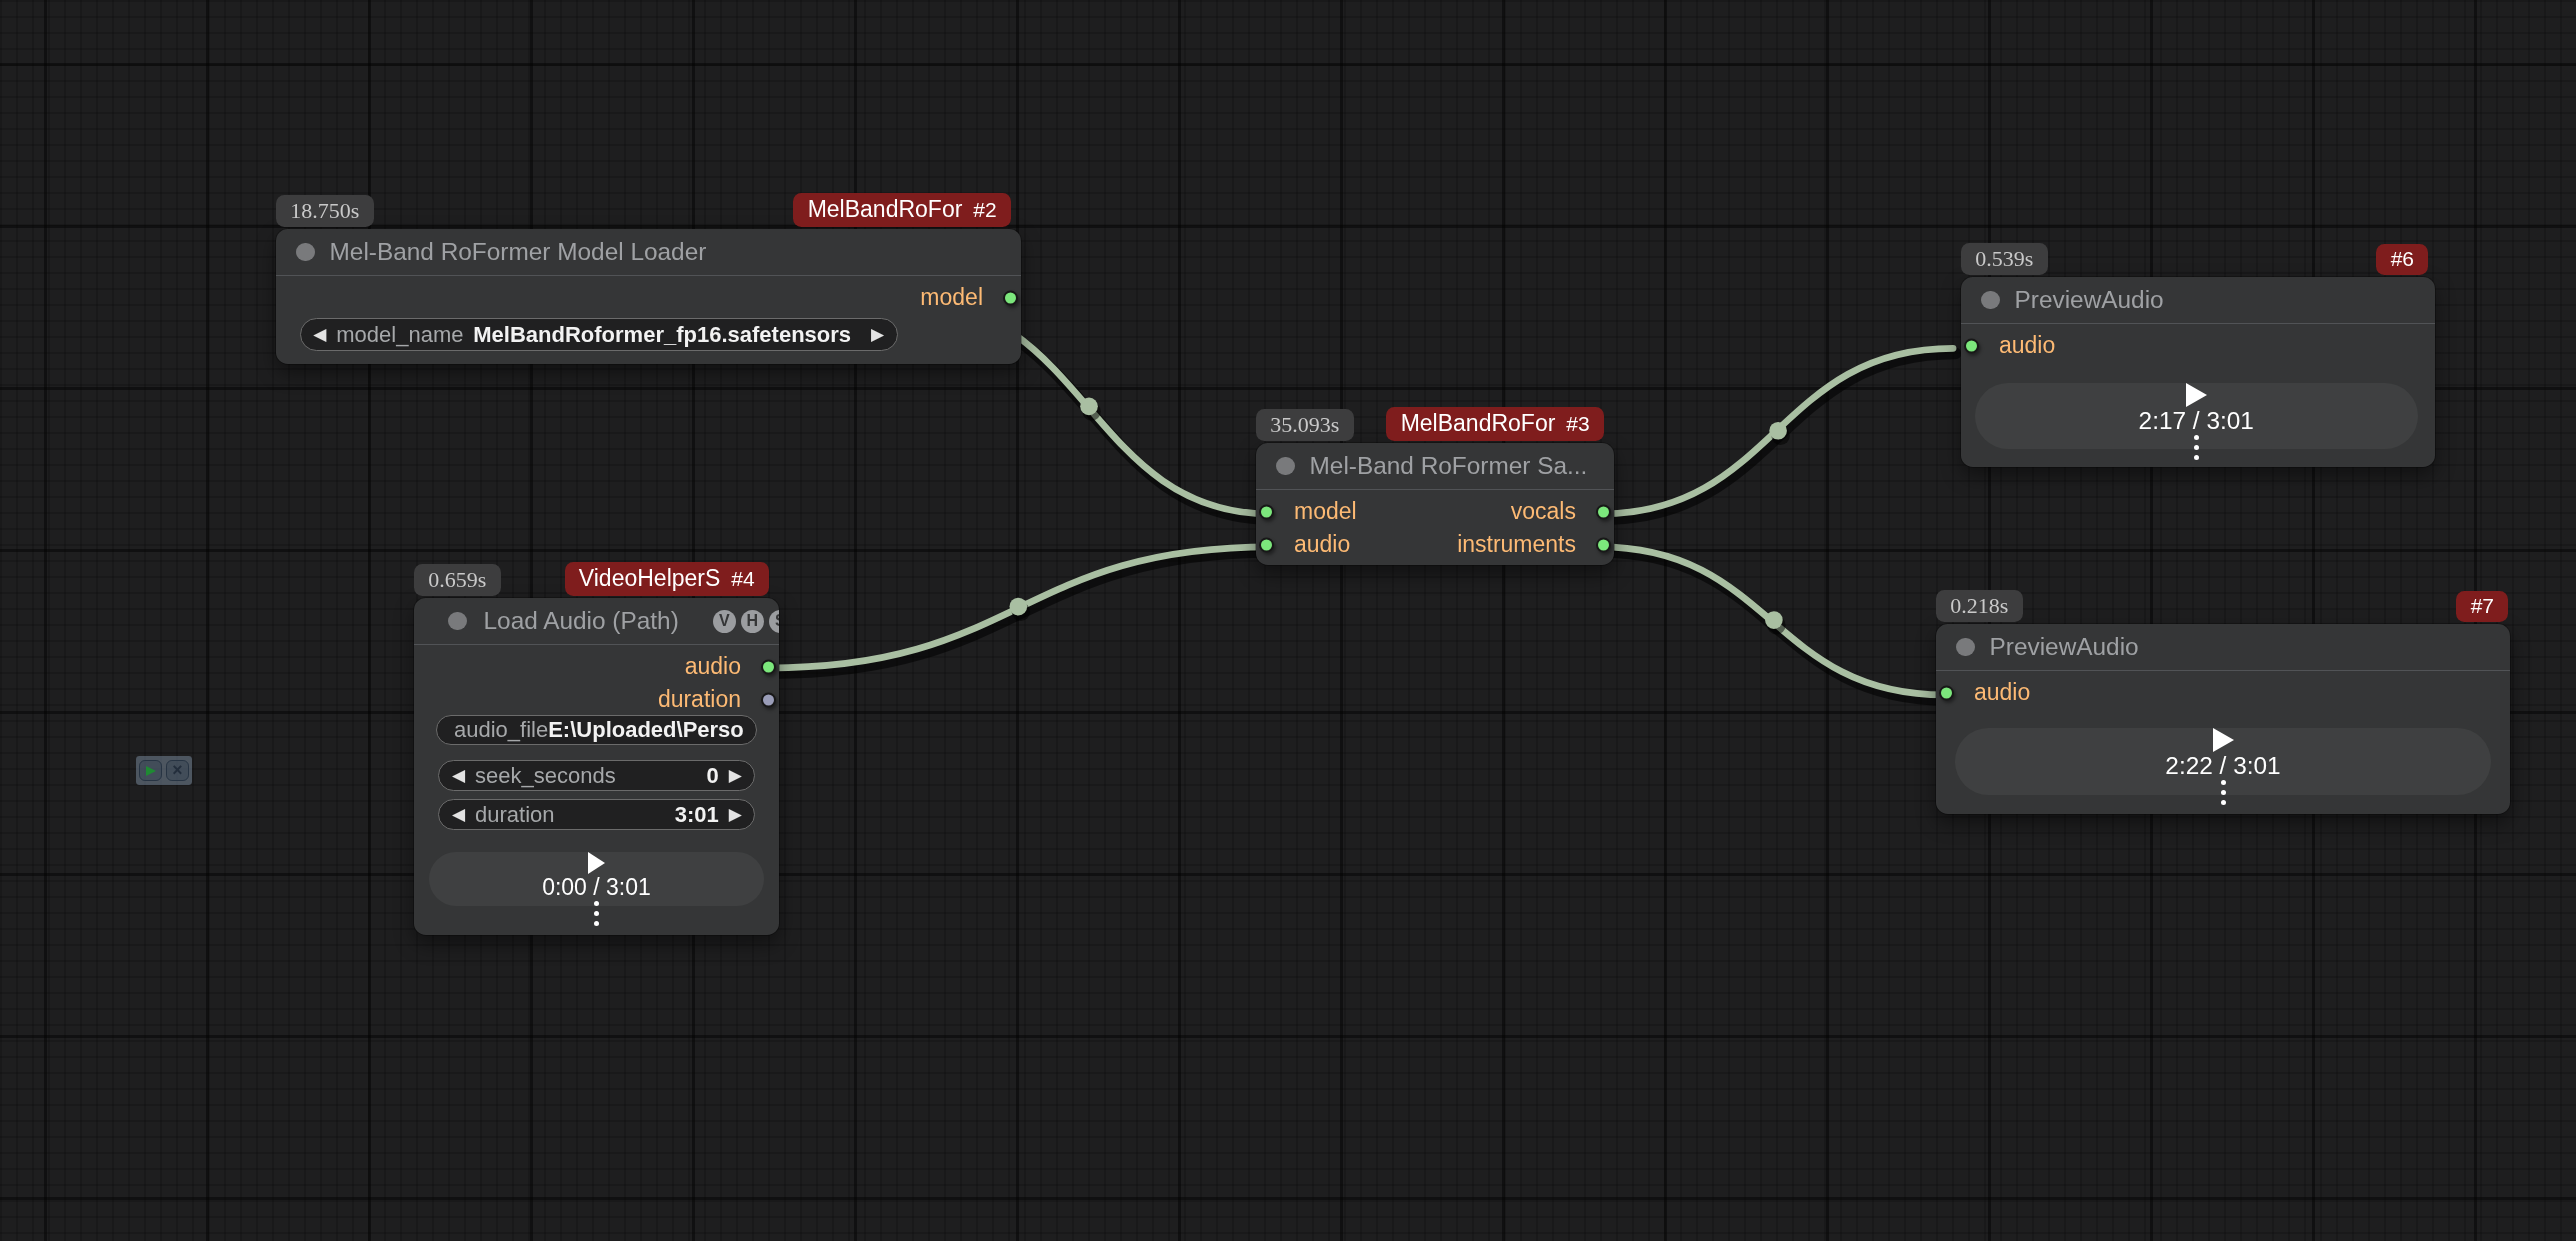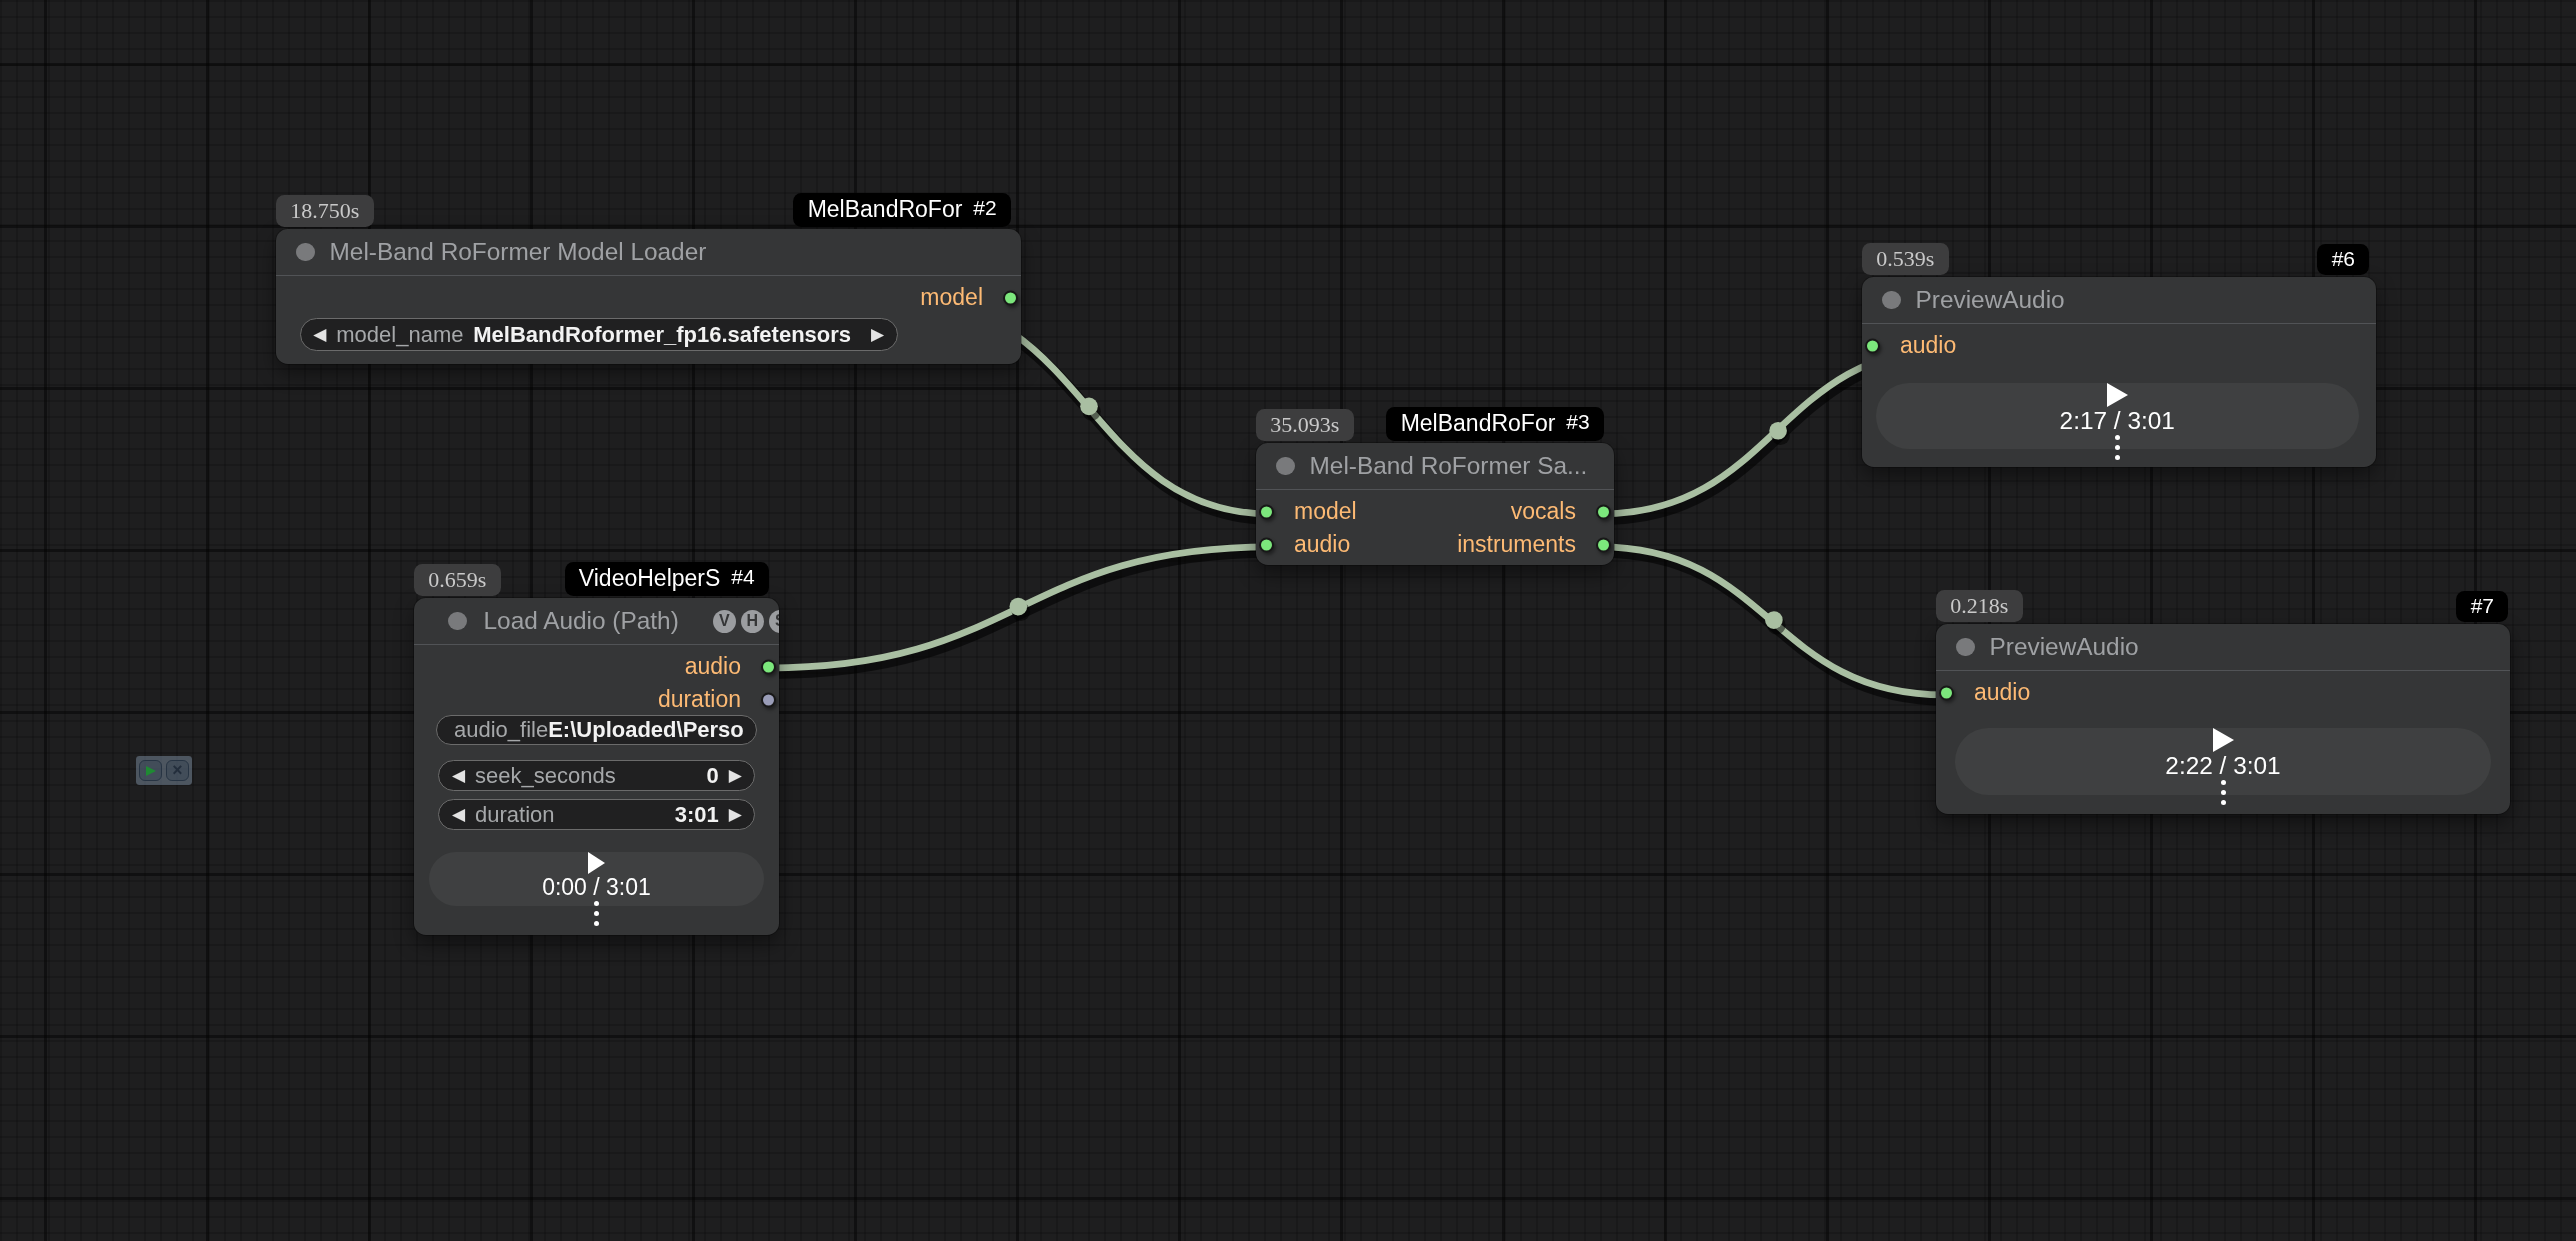--- a/index.html
+++ b/index.html
@@ -53,23 +53,23 @@
 
   
   .timing {
     position:absolute; bottom:calc(100% + 1.7px); left:0;
     background:#3d3d3e; color:#c9c9c9;
     font-family:"Liberation Serif", serif; font-size:22px;
     padding:3.4px 14.3px; border-radius:8.4px; white-space:nowrap;
   }
   .name-badge {
     position:absolute; bottom:calc(100% + 2.5px); right:10px;
-    background:#000000; color:#ffffff; font-size:23px; font-weight:500;
+    background:#7f1d1d; color:#ffffff; font-size:23px; font-weight:500;
     padding:3.4px 14.3px; border-radius:8.4px; display:flex; gap:11px;
-    align-items:flex-start; white-space:nowrap;
+    align-items:center; white-space:nowrap;
   }
   .name-badge .nid { font-size:21px; font-weight:400; }
 
   
   .pill {
     position:absolute; display:flex; align-items:center;
     background:#202021; border:1.7px solid #6b6b6b; border-radius:18.5px;
     padding:0 12.6px; font-size:22px; color:#a6a8aa; white-space:nowrap; overflow:hidden;
   }
   .pill .w-label { margin-left:10px; }
@@ -255,21 +255,21 @@
         <path d="M17.5 5.5 A 9.5 9.5 0 0 1 17.5 18.5" stroke="#fff" stroke-width="2.6" fill="none"></path>
       </svg>
       <div class="kebab">
           <i></i>
           <i></i>
           <i></i>
         </div>
     </div>
   </div>
 
-  <div class="node" style="left:1862px; top:277px; width:514px; height:190px;">
+  <div class="node" style="left:1961px; top:277px; width:474px; height:190px;">
     <div class="timing">0.539s</div>
     <div class="name-badge" style="right:6.7px;">
       <span class="nid">#6</span>
     </div>
     <div class="node-title">
       <span class="collapse-dot"></span>
       <span>PreviewAudio</span>
     </div>
     <div class="rows">
       <div class="row">

